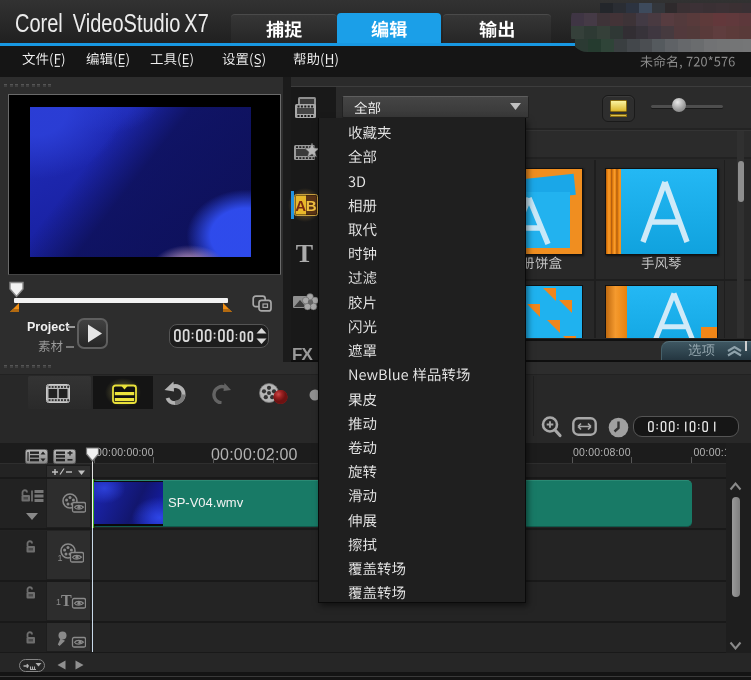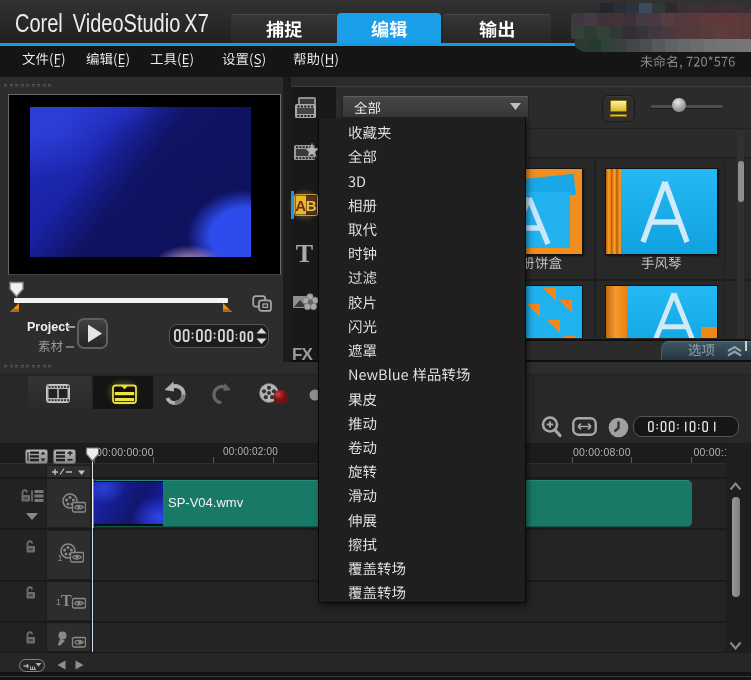--- a/index.html
+++ b/index.html
@@ -564,21 +564,21 @@
     <svg class="ic" style="left:55px;top:450.5px;width:19px;height:11px" viewBox="0 0 19 11">
 <g fill="#222">
         <rect x="1" y="0.5" width="9" height="2.4"></rect>
         <rect x="1" y="4.2" width="9" height="2.4"></rect>
         <rect x="1" y="7.9" width="9" height="2.4"></rect>
       </g>
 <path d="M12.5 2 L17.5 2 M15 -0.5 L15 4.5" stroke="#222" stroke-width="1.4"></path>
 <rect x="12.5" y="8" width="5" height="1.6" fill="#222"></rect>
     </svg>
     <div class="" style="left:96px;top:446px;width:70px;height:11px;font-size:10.5px;color:#b2b2b2;letter-spacing:0.2px;white-space:nowrap">00:00:00:00</div>
-    <div class="" style="left:223px;top:446px;width:70px;height:11px;font-size:10px;color:#b2b2b2;letter-spacing:0.2px;white-space:nowrap">00:00:02:00</div>
+    <div class="" style="left:211px;top:446px;width:70px;height:11px;font-size:16px;color:#b2b2b2;letter-spacing:0.2px;white-space:nowrap">00:00:02:00</div>
     <div class="" style="left:573px;top:446px;width:70px;height:11px;font-size:10.5px;color:#b2b2b2;letter-spacing:0.2px;white-space:nowrap">00:00:08:00</div>
     <div class="" style="left:693.5px;top:446px;width:70px;height:11px;font-size:10.5px;color:#b2b2b2;letter-spacing:0.2px;white-space:nowrap">00:00:1</div>
     <div class="" style="left:726px;top:443px;width:25px;height:21px;background:#1c1c1c"></div>
     <svg class="ic" style="left:85px;top:447px;width:15px;height:15px;z-index:20" viewBox="0 0 15 15">
       <path d="M1.5 1 L13.5 1 L13.5 7 L7.5 14 L1.5 7 Z" fill="#f0f0f0" stroke="#777" stroke-width="1.2"></path>
     </svg>
     <div style="left:93.5px;top:457px;width:1px;height:6px;background:#585858"></div>
     <div style="left:153.2px;top:457px;width:1px;height:6px;background:#585858"></div>
     <div style="left:213.0px;top:457px;width:1px;height:6px;background:#585858"></div>
     <div style="left:272.8px;top:457px;width:1px;height:6px;background:#585858"></div>

